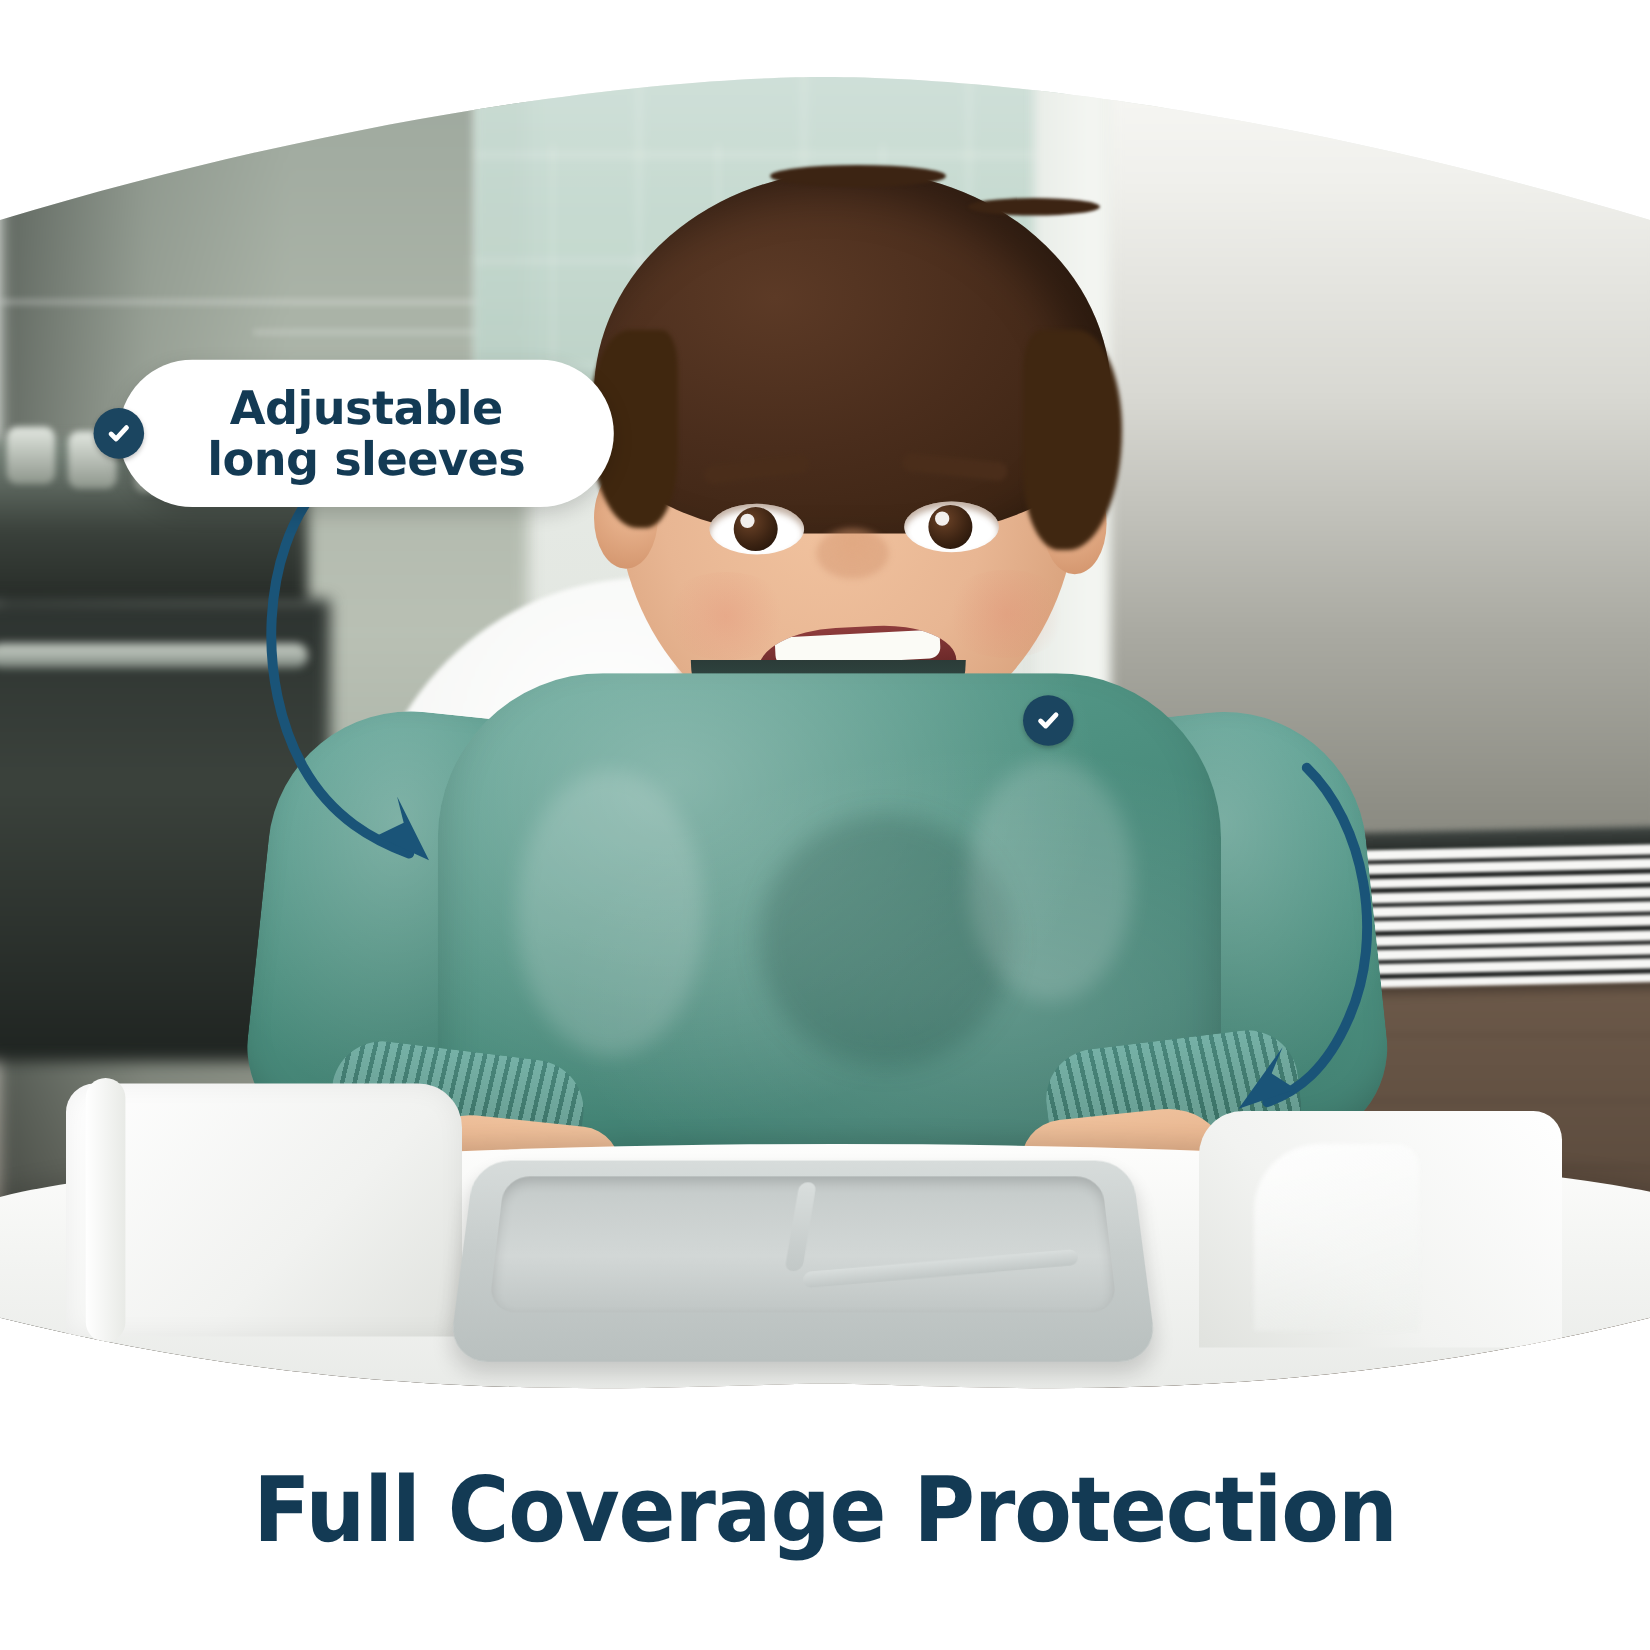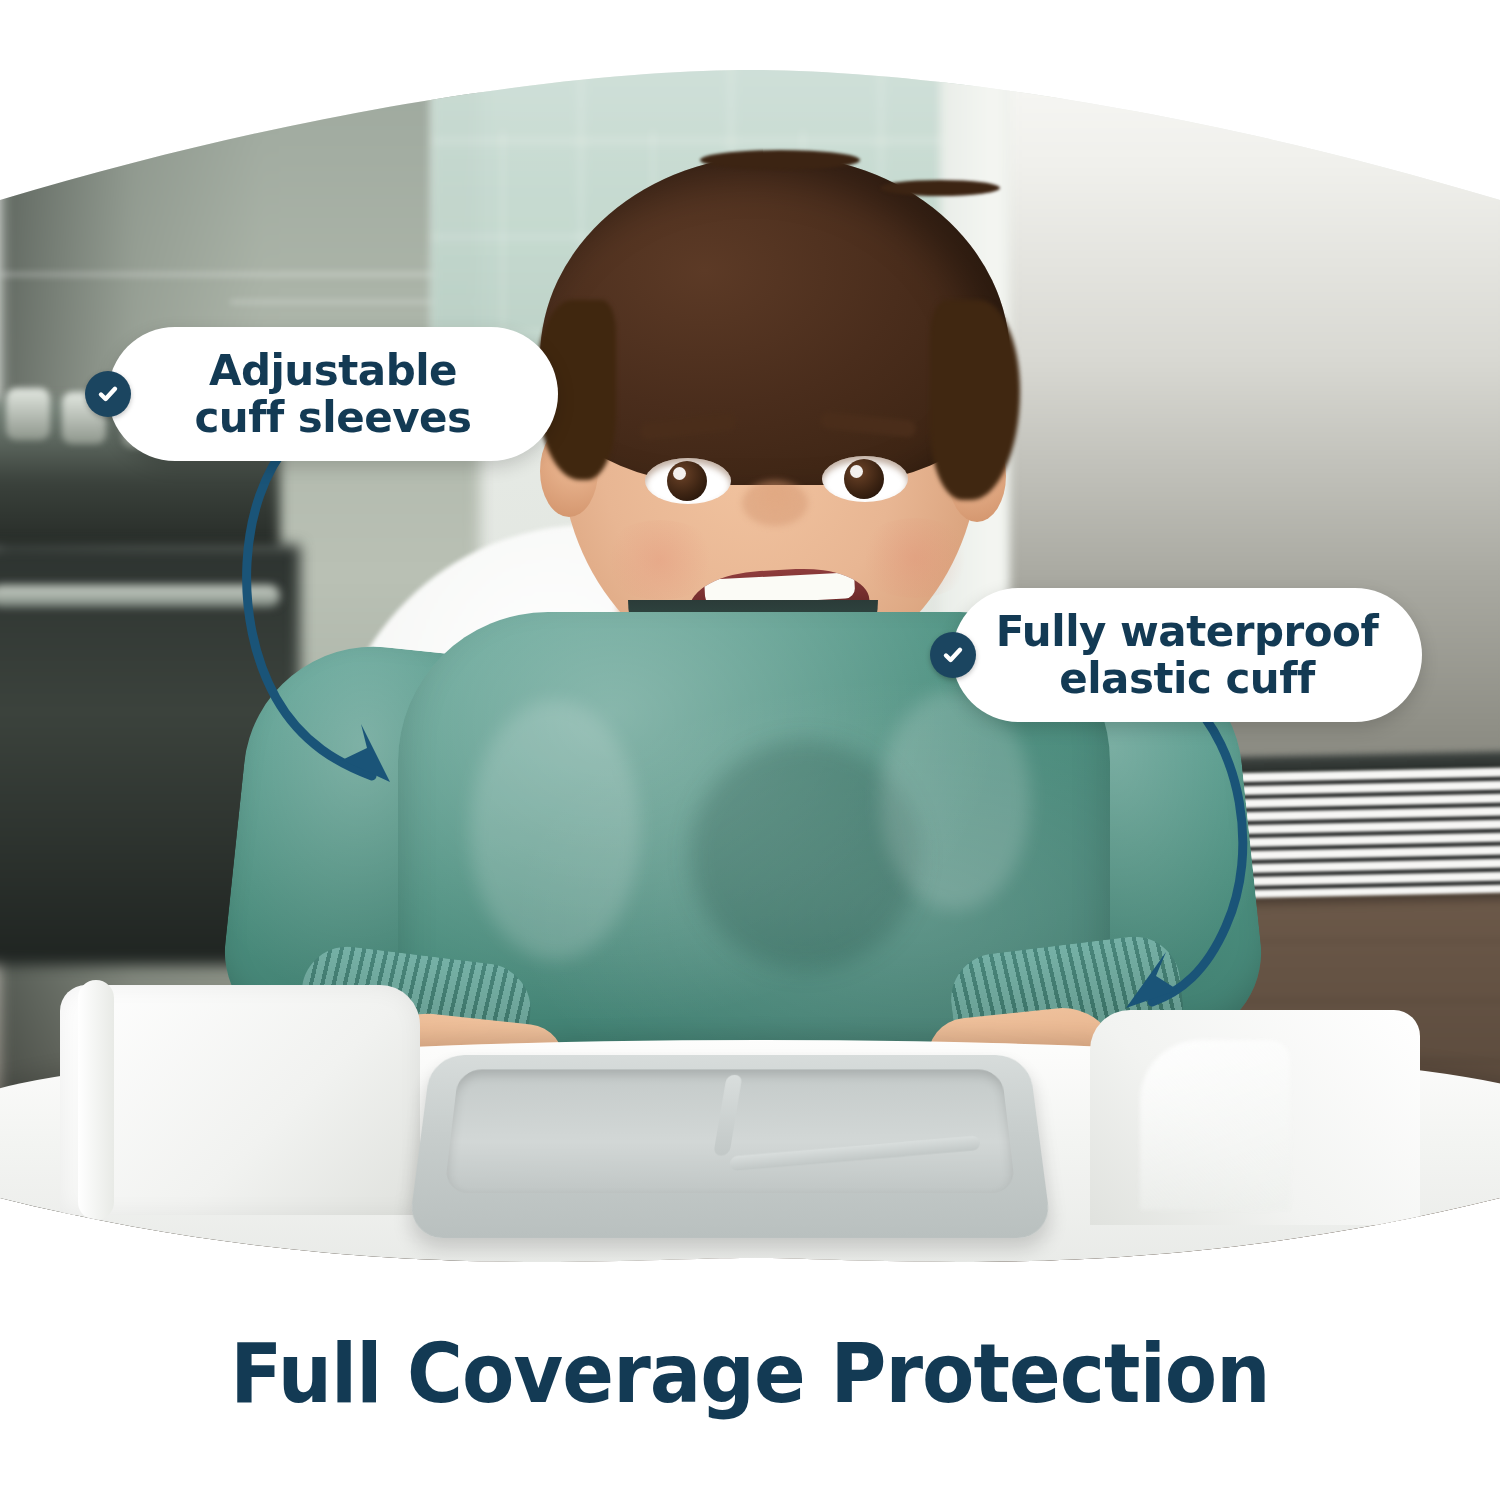--- a/index.html
+++ b/index.html
@@ -597,32 +597,28 @@
     <path d="M 160 352 L 112 330 L 137 318 L 131 294 Z" fill="#1a5478"></path>
   </svg>
 
   <svg id="arrow-right" class="arrow-svg" width="230" height="340" viewBox="0 0 230 340">
     <path d="M 88 8 C 140 58, 160 160, 126 236 C 106 282, 80 302, 52 312" fill="none" stroke="#1a5478" stroke-width="9" stroke-linecap="round"></path>
     <path d="M 26 318 L 78 300 L 56 286 L 66 262 Z" fill="#1a5478"></path>
   </svg>
 
   <div class="pill" id="pill-sleeves">
     <span class="pill-text">Adjustable
-cuff sleeves</span>
+long sleeves</span>
   </div>
   <div class="check-badge" id="check-sleeves">
     <svg width="26" height="26" viewBox="0 0 26 26" aria-hidden="true">
       <path d="M6 13.5 L10.6 18 L20 7.8" fill="none" stroke="#ffffff" stroke-width="4.4" stroke-linecap="round" stroke-linejoin="round"></path>
     </svg>
   </div>
 
-  <div class="pill" id="pill-cuff">
-    <span class="pill-text">Fully waterproof
-elastic cuff</span>
-  </div>
   <div class="check-badge" id="check-cuff">
     <svg width="26" height="26" viewBox="0 0 26 26" aria-hidden="true">
       <path d="M6 13.5 L10.6 18 L20 7.8" fill="none" stroke="#ffffff" stroke-width="4.4" stroke-linecap="round" stroke-linejoin="round"></path>
     </svg>
   </div>
 
   <div id="headline">Full Coverage Protection</div>
 
 </div>
 

